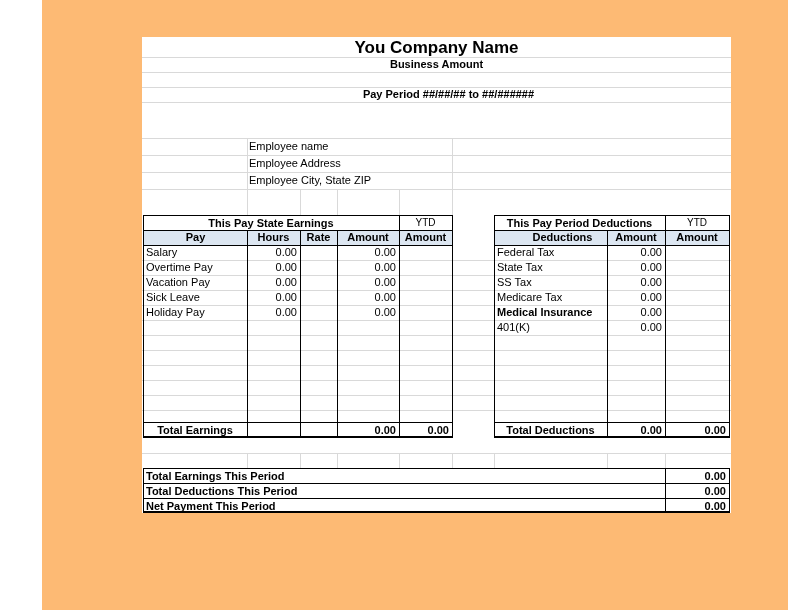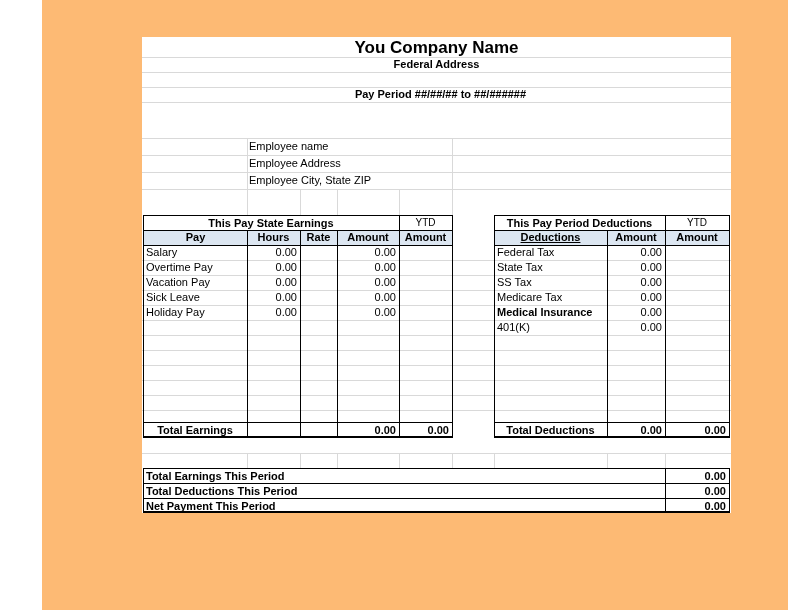--- a/index.html
+++ b/index.html
@@ -86,22 +86,22 @@
 
     <div class="hb" style="left:1px;top:431px;width:587px;"></div>
     <div class="hb" style="left:1px;top:446px;width:587px;"></div>
     <div class="hb" style="left:1px;top:461px;width:587px;"></div>
     <div class="hb" style="left:1px;top:474px;width:587px;height:2px;"></div>
     <div class="vb" style="left:1px;top:431px;height:45px;"></div>
     <div class="vb" style="left:523px;top:431px;height:45px;"></div>
     <div class="vb" style="left:587px;top:431px;height:45px;"></div>
 
     <div class="cell b c" style="left:0;top:1px;width:589px;height:19px;font-size:17px;line-height:19px;">You Company Name</div>
-    <div class="cell b c" style="left:0;top:20px;width:589px;height:15px;">Federal Address</div>
-    <div class="cell b c" style="left:4px;top:50px;width:589px;height:15px;">Pay Period ##/##/## to ##/######</div>
+    <div class="cell b c" style="left:0;top:20px;width:589px;height:15px;">Business Amount</div>
+    <div class="cell b c" style="left:12px;top:50px;width:589px;height:15px;">Pay Period ##/##/## to ##/######</div>
 
     <div class="cell" style="left:107px;top:101px;width:200px;height:17px;line-height:17px;">Employee name</div>
     <div class="cell" style="left:107px;top:118px;width:200px;height:17px;line-height:17px;">Employee Address</div>
     <div class="cell" style="left:107px;top:135px;width:200px;height:17px;line-height:17px;">Employee City, State  ZIP</div>
 
     <div class="cell b c" style="left:1px;top:179px;width:256px;height:14px;line-height:14px;">This Pay State Earnings</div>
     <div class="cell c" style="left:257px;top:179px;width:53px;height:14px;line-height:14px;font-size:10px;">YTD</div>
     <div class="cell b c" style="left:2px;top:193px;width:103px;height:22px;">Pay</div>
     <div class="cell b c" style="left:105px;top:193px;width:53px;height:15px;">Hours</div>
     <div class="cell b c" style="left:158px;top:193px;width:37px;height:15px;">Rate</div>
@@ -127,21 +127,21 @@
     <div class="cell" style="left:4px;top:268px;width:100px;height:15px;">Holiday Pay</div>
     <div class="cell r" style="left:105px;top:268px;width:52px;height:15px;">0.00</div>
     <div class="cell r" style="left:195px;top:268px;width:61px;height:15px;">0.00</div>
 
     <div class="cell b c" style="left:1px;top:386px;width:104px;height:14px;line-height:14px;">Total Earnings</div>
     <div class="cell b r" style="left:195px;top:386px;width:61px;height:14px;line-height:14px;">0.00</div>
     <div class="cell b r" style="left:257px;top:386px;width:52px;height:14px;line-height:14px;">0.00</div>
 
     <div class="cell b c" style="left:352px;top:179px;width:171px;height:14px;line-height:14px;">This Pay Period Deductions</div>
     <div class="cell c" style="left:523px;top:179px;width:64px;height:14px;line-height:14px;font-size:10px;">YTD</div>
-    <div class="cell b c" style="left:352px;top:193px;width:113px;height:32px;text-decoration:underline;">Deductions</div>
+    <div class="cell b c" style="left:364px;top:193px;width:113px;height:32px;">Deductions</div>
     <div class="cell b c" style="left:465px;top:193px;width:58px;height:15px;">Amount</div>
     <div class="cell b c" style="left:523px;top:193px;width:64px;height:15px;">Amount</div>
 
     <div class="cell" style="left:355px;top:208px;width:108px;height:15px;">Federal Tax</div>
     <div class="cell r" style="left:465px;top:208px;width:57px;height:15px;">0.00</div>
 
     <div class="cell" style="left:355px;top:223px;width:108px;height:15px;">State Tax</div>
     <div class="cell r" style="left:465px;top:223px;width:57px;height:15px;">0.00</div>
 
     <div class="cell" style="left:355px;top:238px;width:108px;height:15px;">SS Tax</div>

